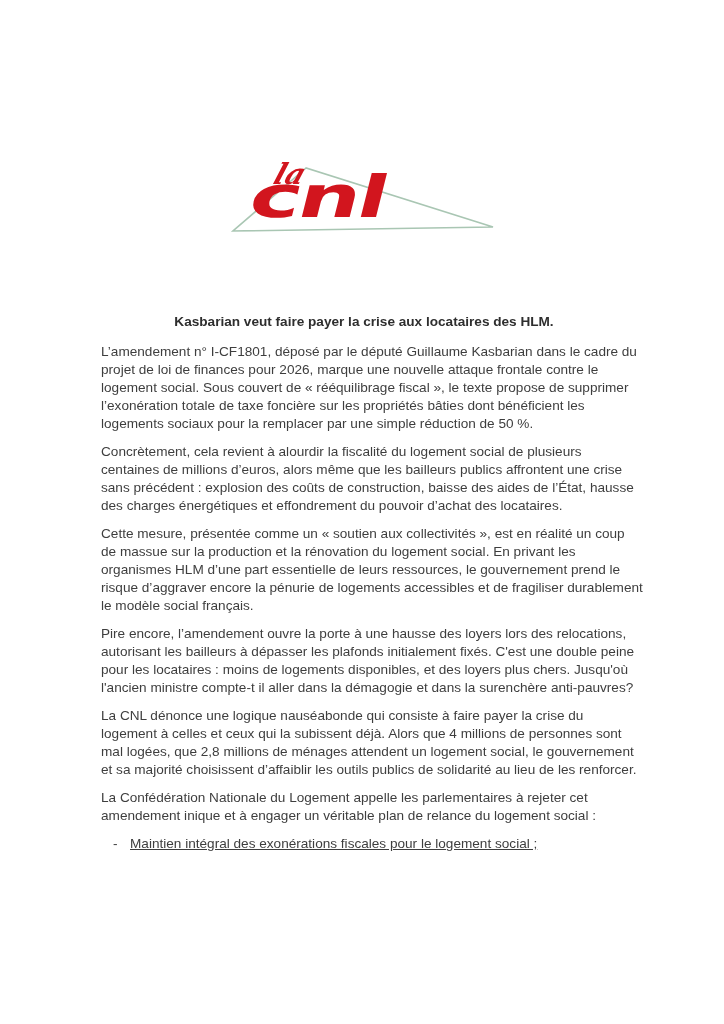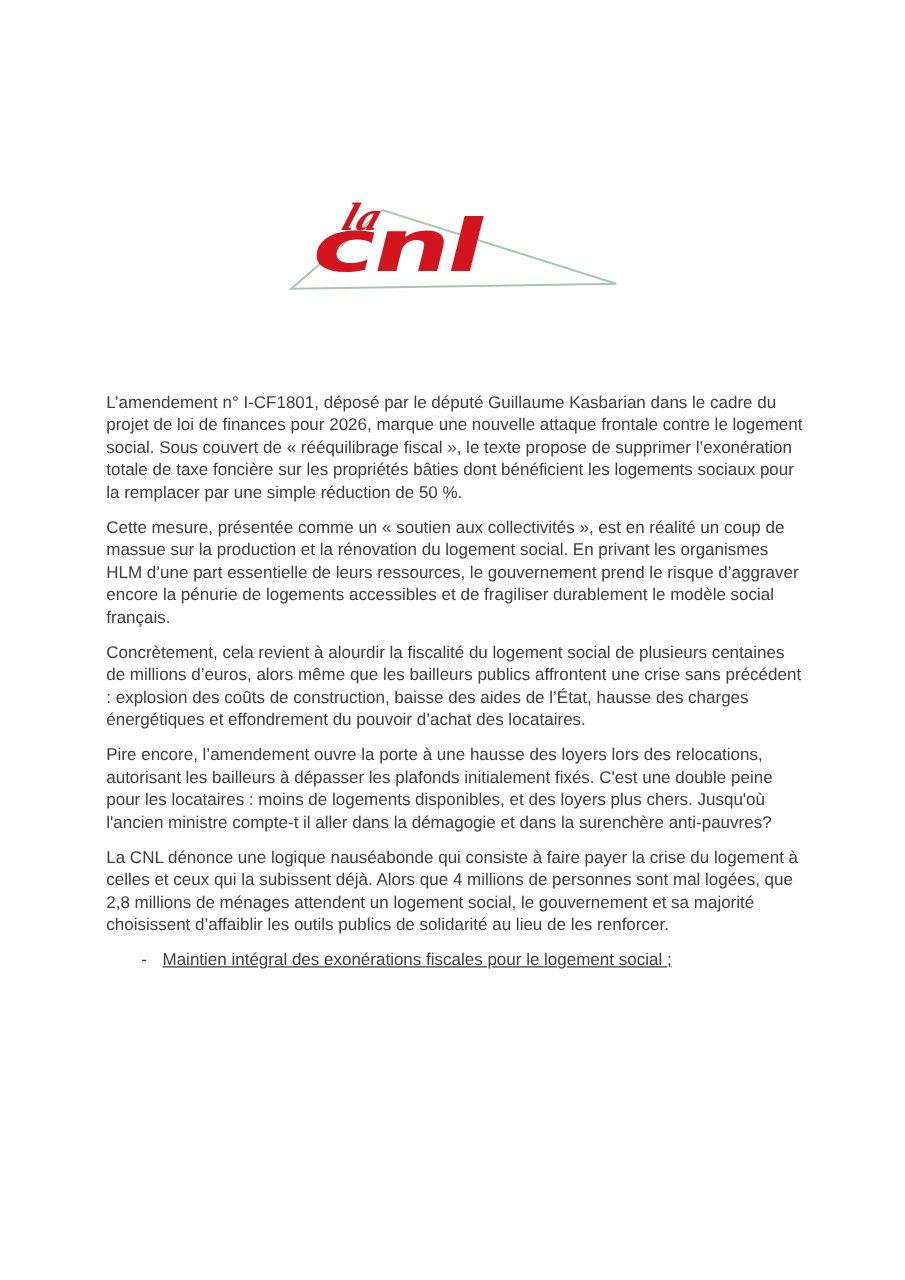--- a/index.html
+++ b/index.html
@@ -45,21 +45,21 @@
   }
   .doc-title {
     margin: 0 0 12px 0;
     font-size: 13.6px;
     line-height: 18px;
     font-weight: bold;
     text-align: center;
     color: #2e2e2e;
   }
   .content p {
-    margin: 0 0 10px 0;
+    margin: 0 0 10px 16px;
     text-align: left;
   }
   .bullet-row {
     display: flex;
     margin-top: 4px;
   }
   .bullet-marker {
     width: 17px;
     padding-left: 28px;
     flex: 0 0 auto;
@@ -73,26 +73,28 @@
 
   <div class="logo">
     <svg viewBox="0 0 272 92">
       <polygon points="78,18 5,81 265,77" fill="none" stroke-width="1.6" stroke-linejoin="miter" stroke="#a9c6b3"></polygon>
       <text class="logo-cnl-text" font-size="58" transform="translate(18,67) skewX(-14) scale(1.5 1)" fill="#d2151e">cnl</text>
       <text class="logo-la-text" font-size="29" transform="translate(44,34) skewX(-18)" fill="#d2151e">la</text>
     </svg>
   </div>
 
   <main class="content">
+    <h1 class="doc-title">Kasbarian veut faire payer la crise aux locataires des HLM.</h1>
 
     <p>L’amendement n° I-CF1801, déposé par le député Guillaume Kasbarian dans le cadre du projet de loi de finances pour 2026, marque une nouvelle attaque frontale contre le logement social. Sous couvert de « rééquilibrage fiscal », le texte propose de supprimer l’exonération totale de taxe foncière sur les propriétés bâties dont bénéficient les logements sociaux pour la remplacer par une simple réduction de 50 %.</p>
+    <p>Concrètement, cela revient à alourdir la fiscalité du logement social de plusieurs centaines de millions d’euros, alors même que les bailleurs publics affrontent une crise sans précédent : explosion des coûts de construction, baisse des aides de l’État, hausse des charges énergétiques et effondrement du pouvoir d’achat des locataires.</p>
     <p>Cette mesure, présentée comme un « soutien aux collectivités », est en réalité un coup de massue sur la production et la rénovation du logement social. En privant les organismes HLM d’une part essentielle de leurs ressources, le gouvernement prend le risque d’aggraver encore la pénurie de logements accessibles et de fragiliser durablement le modèle social français.</p>
-    <p>Concrètement, cela revient à alourdir la fiscalité du logement social de plusieurs centaines de millions d’euros, alors même que les bailleurs publics affrontent une crise sans précédent : explosion des coûts de construction, baisse des aides de l’État, hausse des charges énergétiques et effondrement du pouvoir d’achat des locataires.</p>
     <p>Pire encore, l’amendement ouvre la porte à une hausse des loyers lors des relocations, autorisant les bailleurs à dépasser les plafonds initialement fixés. C'est une double peine pour les locataires : moins de logements disponibles, et des loyers plus chers. Jusqu'où l'ancien ministre compte-t il aller dans la démagogie et dans la surenchère anti-pauvres?</p>
     <p>La CNL dénonce une logique nauséabonde qui consiste à faire payer la crise du logement à celles et ceux qui la subissent déjà. Alors que 4 millions de personnes sont mal logées, que 2,8 millions de ménages attendent un logement social, le gouvernement et sa majorité choisissent d’affaiblir les outils publics de solidarité au lieu de les renforcer.</p>
+    <p>La Confédération Nationale du Logement appelle les parlementaires à rejeter cet amendement inique et à engager un véritable plan de relance du logement social :</p>
 
     <div class="bullet-row">
       <span class="bullet-marker">-</span>
       <span class="bullet-text">Maintien intégral des exonérations fiscales pour le logement social ;</span>
     </div>
   </main>
 
 </div>
 
 </body></html>

